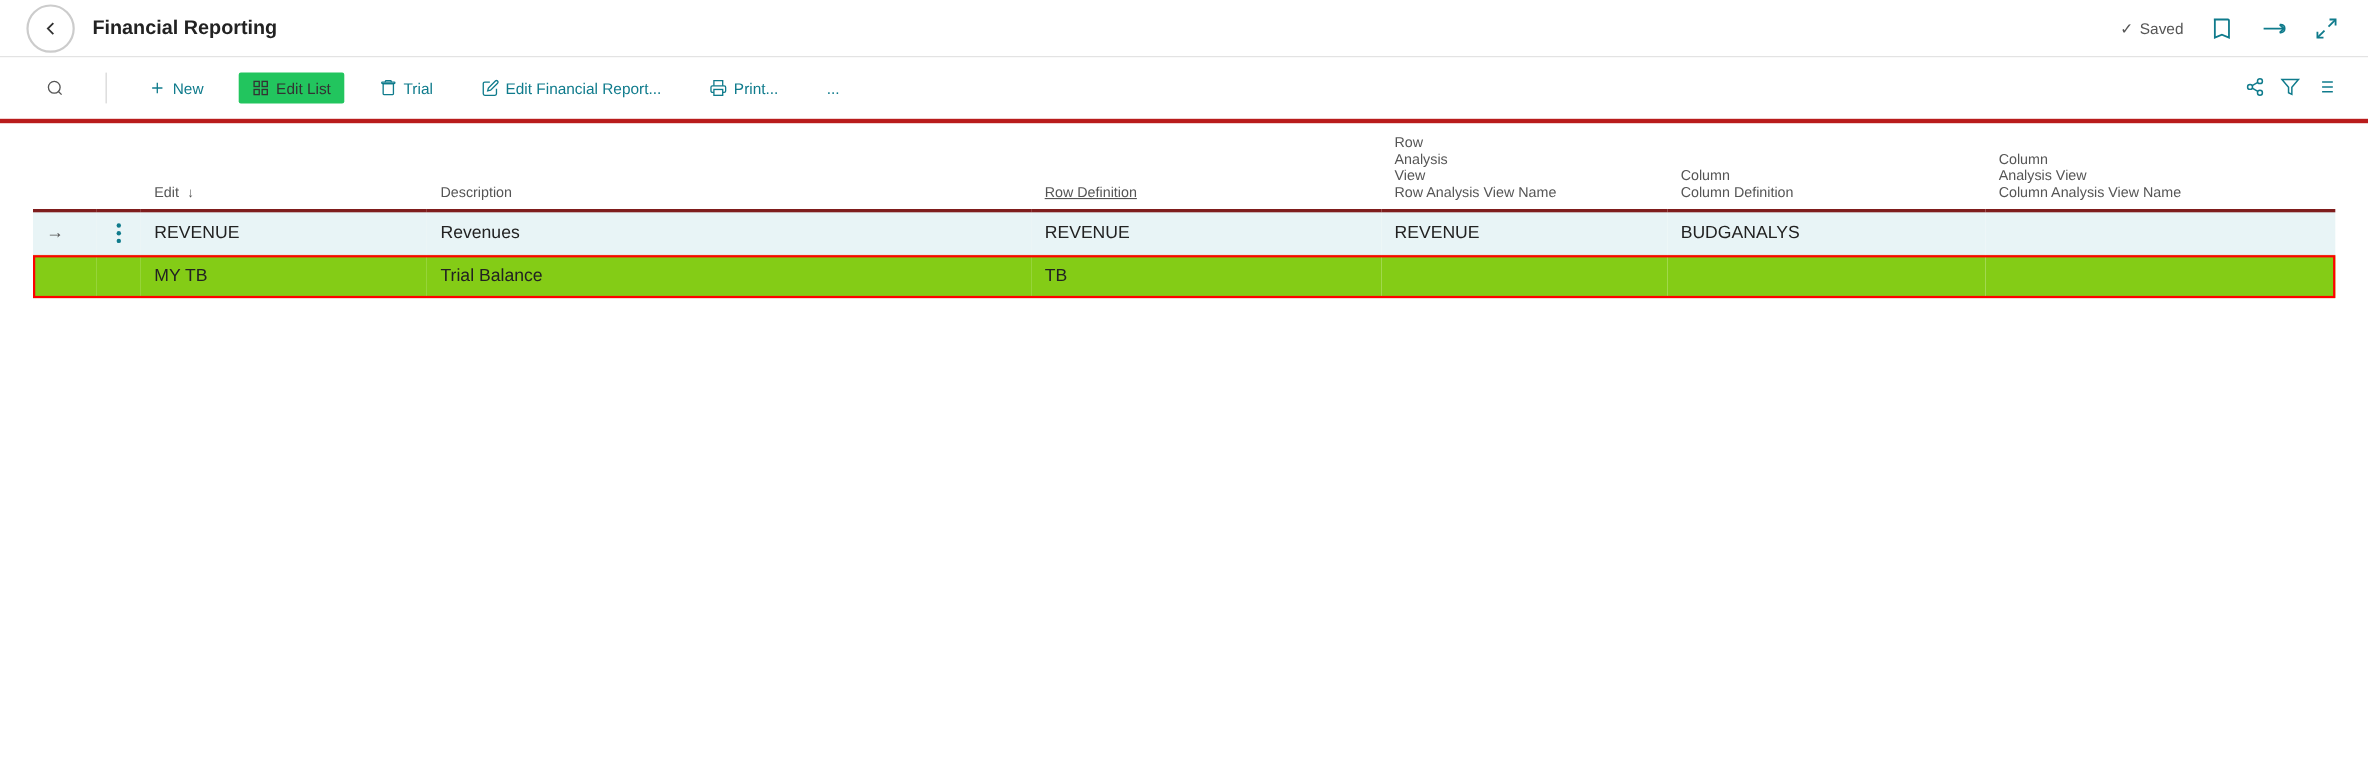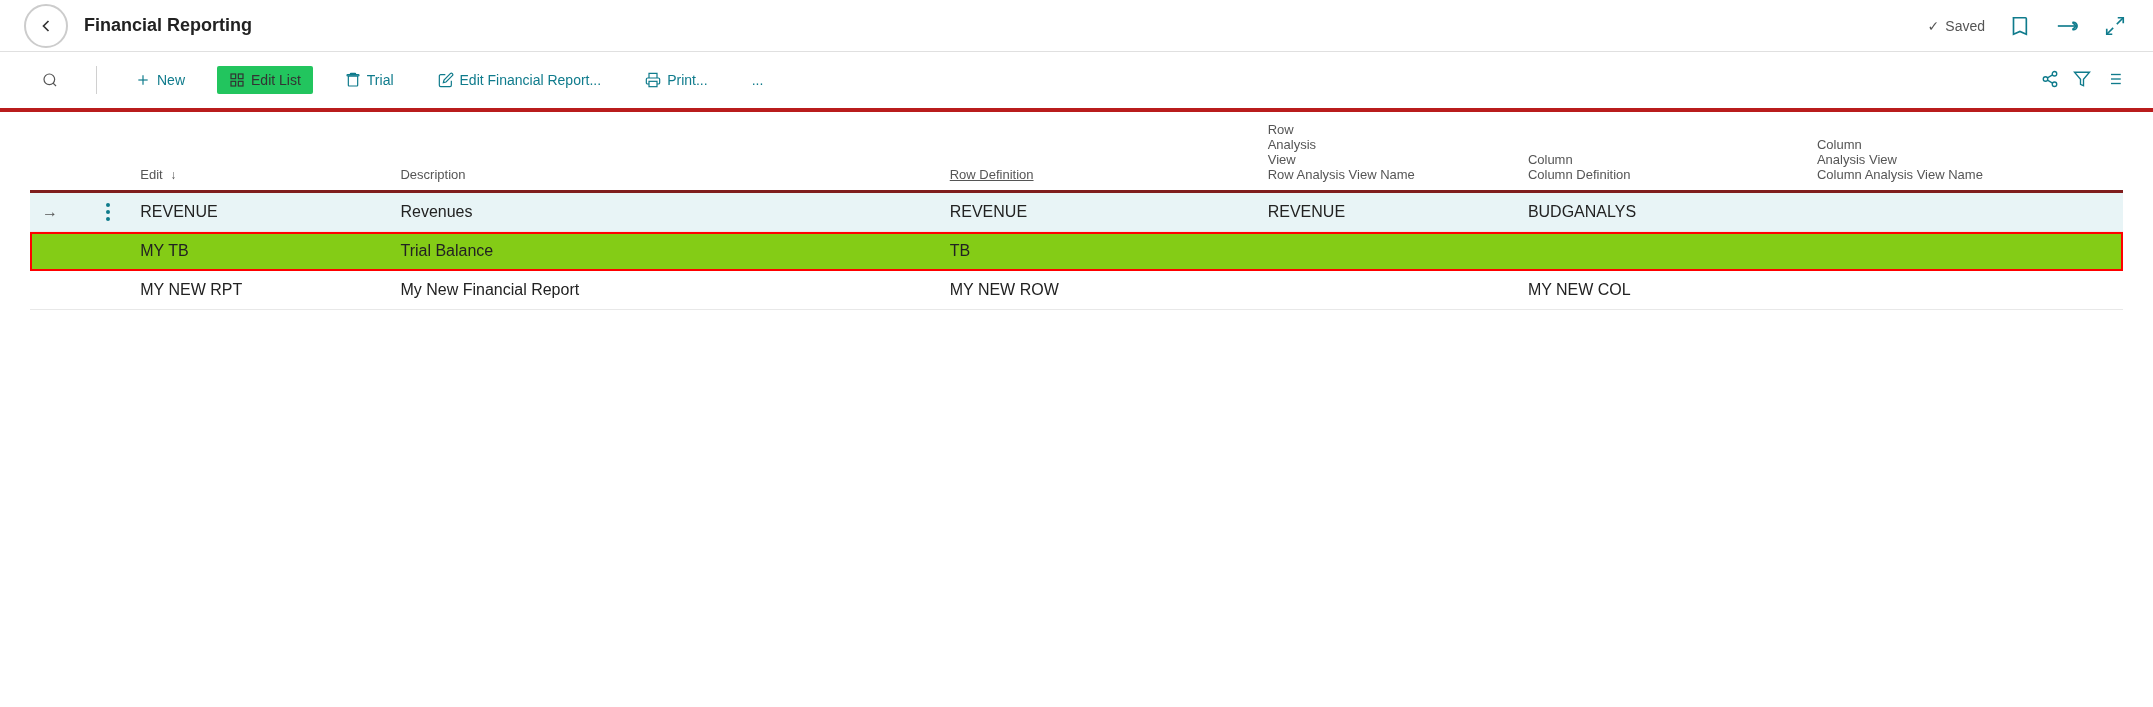--- a/index.html
+++ b/index.html
@@ -396,26 +396,16 @@
         <td class="arrow-cell"></td>
         <td class="drag-icon-cell"></td>
         <td>MY TB</td>
         <td>Trial Balance</td>
         <td>TB</td>
         <td></td>
         <td></td>
         <td></td>
       </tr>
 
-      <tr>
-        <td class="arrow-cell"></td>
-        <td class="drag-icon-cell"></td>
-        <td>MY NEW RPT</td>
-        <td>My New Financial Report</td>
-        <td>MY NEW ROW</td>
-        <td></td>
-        <td>MY NEW COL</td>
-        <td></td>
-      </tr>
 
     </tbody>
   </table>
 </div>
 
 </body></html>

